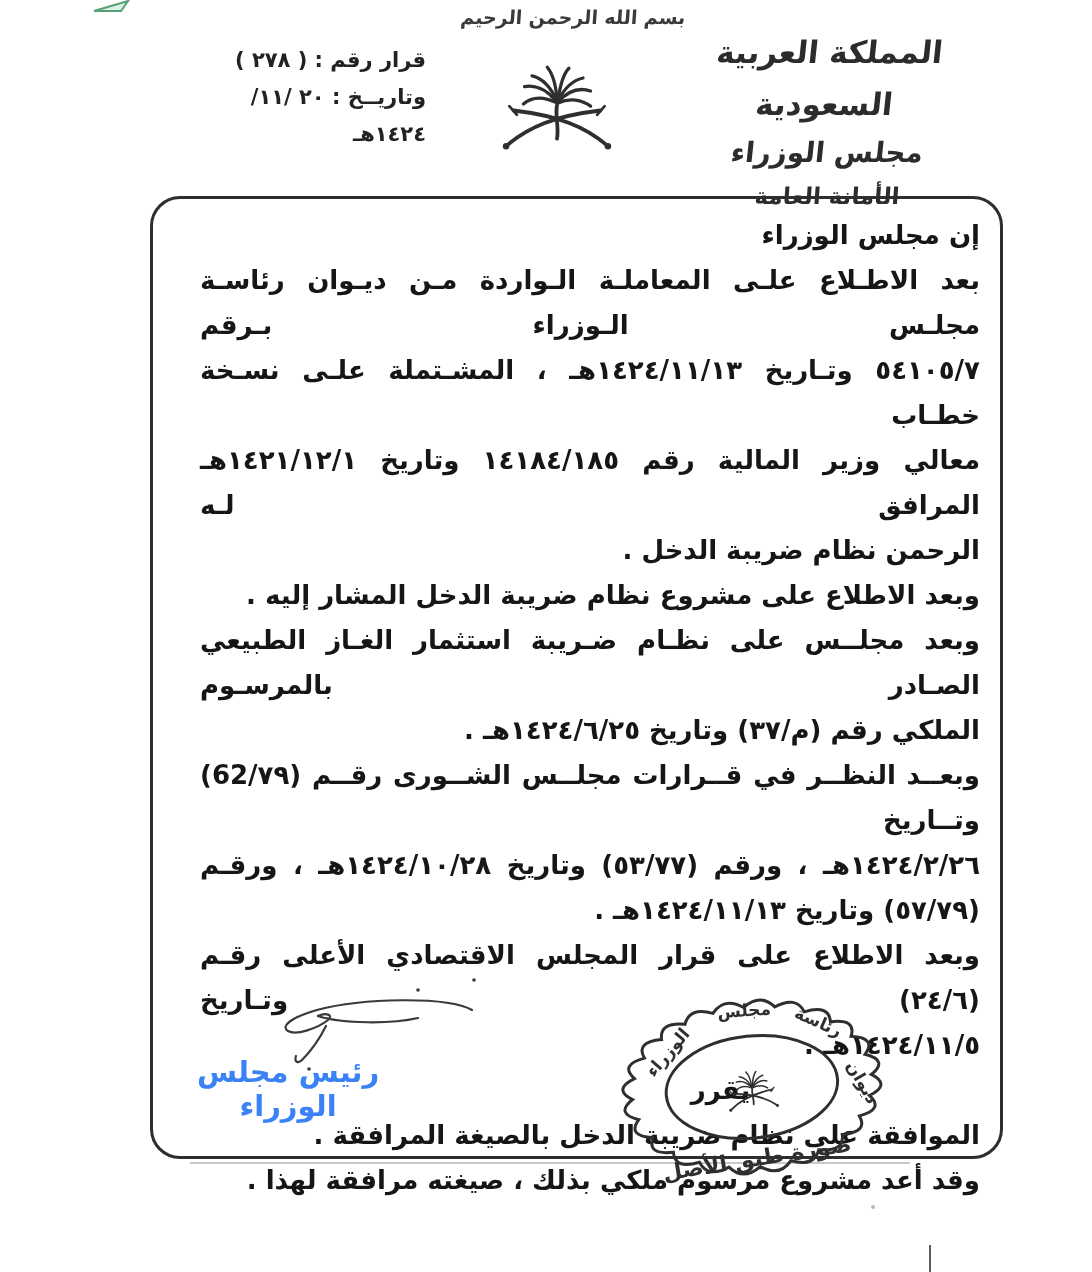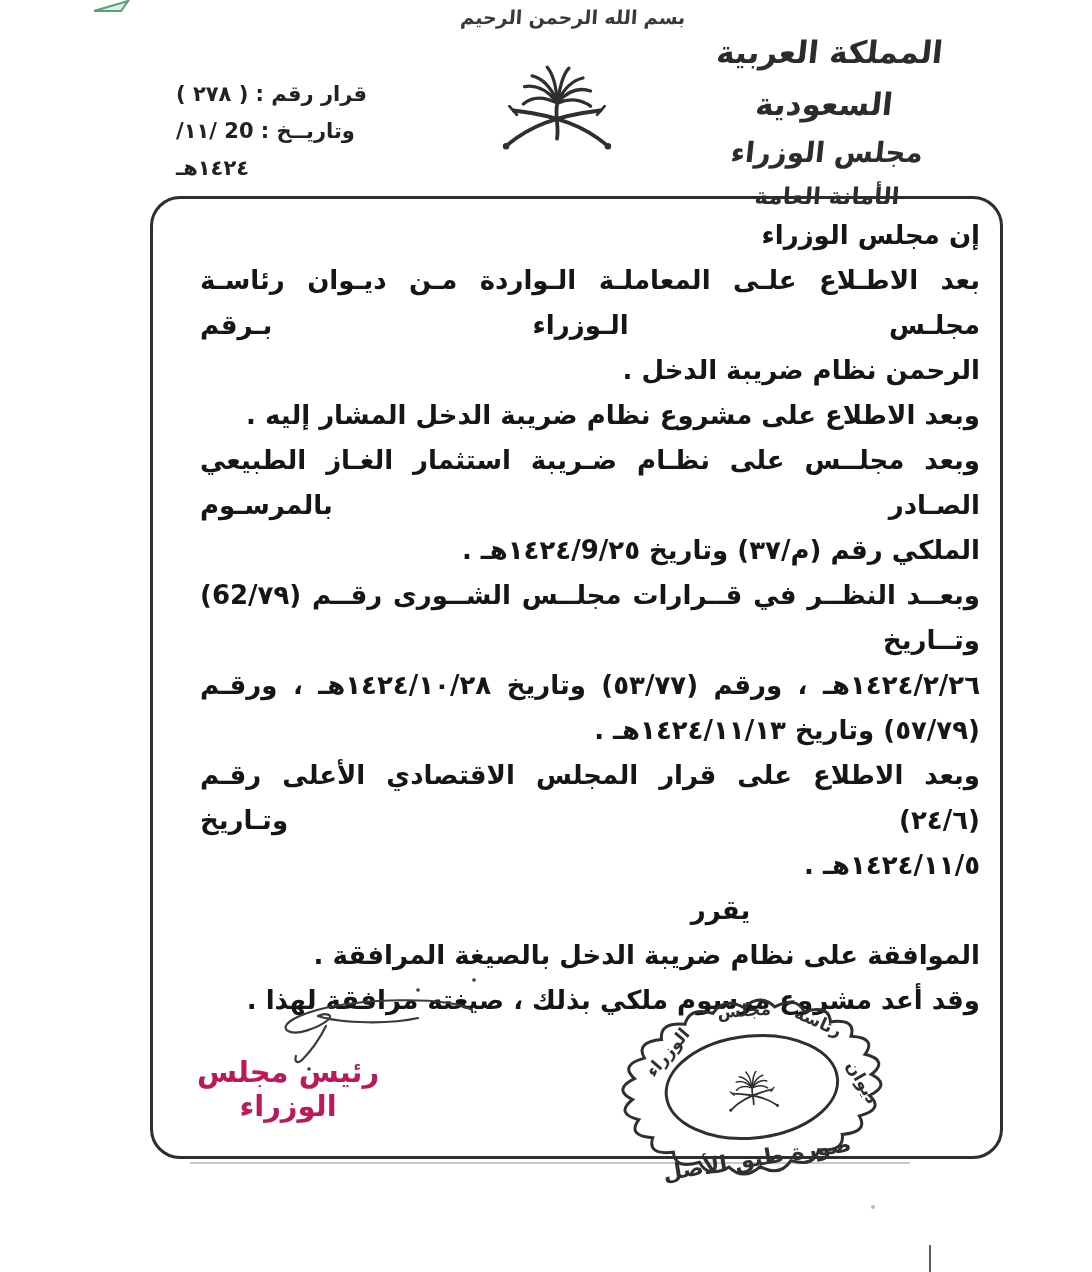--- a/index.html
+++ b/index.html
@@ -4,22 +4,22 @@
 <style>
   html,body{margin:0;padding:0;background:#e8e8e8;}
   .page{
     position:relative;width:1092px;height:1272px;margin:0 auto;
     background:#ffffff;overflow:hidden;
     font-family:"DejaVu Sans",sans-serif;color:#1c1c1c;
   }
   
   .decree-meta{
     position:absolute;left:176px;top:42px;width:250px;
-    direction:rtl;text-align:left;font-size:21px;font-weight:700;
-    line-height:37px;color:#222;margin-top:34px;
+    direction:rtl;text-align:right;font-size:21px;font-weight:700;
+    line-height:37px;color:#222;
   }
   .bismillah{
     position:absolute;left:448px;top:6px;width:250px;
     text-align:center;direction:rtl;font-size:19px;font-weight:700;
     color:#3a3a3a;transform:skewX(-4deg);letter-spacing:-1px;
   }
   .emblem-header{position:absolute;left:492px;top:40px;}
   .letterhead{
     position:absolute;left:662px;top:26px;width:330px;
     direction:rtl;text-align:center;color:#2c2c2c;
@@ -42,21 +42,21 @@
     text-align:center;position:relative;right:-142px;min-height:45px;
   }
   .box-underline{
     position:absolute;left:190px;top:1162px;width:720px;height:2px;
     background:#9a9a9a;opacity:.55;
   }
   
   .signature-svg{position:absolute;left:222px;top:968px;}
   .signer-title{
     position:absolute;left:168px;top:1055px;width:240px;
-    direction:rtl;text-align:center;font-size:29px;font-weight:700;color:#be185d;
+    direction:rtl;text-align:center;font-size:29px;font-weight:700;color:#3b82f6;
   }
   .stamp-svg{position:absolute;left:610px;top:986px;transform:rotate(-6deg);}
   
   .artifact-vline{position:absolute;left:929px;top:1245px;width:2px;height:27px;background:#5a5a5a;}
   .artifact-dot{position:absolute;left:871px;top:1205px;width:4px;height:4px;border-radius:50%;background:#b9b9b9;}
 </style>
 </head>
 <body>
 
 <div class="page">
@@ -88,48 +88,50 @@
       </g>
     </defs>
   </svg>
 
   <svg class="green-mark" width="40" height="14">
     <path d="M2,11 L36,1 L29,11 Z" fill="#dff0e6" stroke="#55a075" stroke-width="2"></path>
   </svg>
 
   <div class="decree-meta">
     <div>قرار رقم : ( ٢٧٨ )</div>
-    <div>وتاريــخ : 20 /١١/ ١٤٢٤هـ</div>
+    <div>وتاريــخ : ٢٠ /١١/ ١٤٢٤هـ</div>
   </div>
 
   <div class="bismillah">بسم الله الرحمن الرحيم</div>
 
   <svg class="emblem-header" width="130" height="128" viewBox="0 0 120 118">
     <use href="#saudi-emblem"></use>
   </svg>
 
   <div class="letterhead">
     <div class="lh1">المملكة العربية السعودية</div>
     <div class="lh2">مجلس الوزراء</div>
     <div class="lh3">الأمانة العامة</div>
   </div>
 
   <div class="decree-box">
     <div class="opening-line">إن مجلس الوزراء</div>
     <div>
         <div>
           <div class="bline fill">بعد الاطـلاع علـى المعاملـة الـواردة مـن ديـوان رئاسـة مجلـس الـوزراء بـرقم</div>
+          <div class="bline fill">٥٤١٠٥/٧ وتـاريخ ١٤٢٤/١١/١٣هـ ، المشـتملة علـى نسـخة خطـاب</div>
+          <div class="bline fill">معالي وزير المالية رقم ١٤١٨٤/١٨٥ وتاريخ ١٤٢١/١٢/١هـ المرافق لـه</div>
           <div class="bline">الرحمن نظام ضريبة الدخل .</div>
         </div>
         <div>
           <div class="bline">وبعد الاطلاع على مشروع نظام ضريبة الدخل المشار إليه .</div>
         </div>
         <div>
           <div class="bline fill">وبعد مجلــس على نظـام ضـريبة استثمار الغـاز الطبيعي الصـادر بالمرسـوم</div>
-          <div class="bline">الملكي رقم (م/٣٧) وتاريخ ١٤٢٤/9/٢٥هـ .</div>
+          <div class="bline">الملكي رقم (م/٣٧) وتاريخ ١٤٢٤/٦/٢٥هـ .</div>
         </div>
         <div>
           <div class="bline fill">وبعــد النظــر في قــرارات مجلــس الشــورى رقــم (62/٧٩) وتــاريخ</div>
           <div class="bline fill">١٤٢٤/٢/٢٦هـ ، ورقم (٥٣/٧٧) وتاريخ ١٤٢٤/١٠/٢٨هـ ، ورقـم</div>
           <div class="bline">(٥٧/٧٩) وتاريخ ١٤٢٤/١١/١٣هـ .</div>
         </div>
         <div>
           <div class="bline fill">وبعد الاطلاع على قرار المجلس الاقتصادي الأعلى رقـم (٢٤/٦) وتـاريخ</div>
           <div class="bline">١٤٢٤/١١/٥هـ .</div>
         </div>

